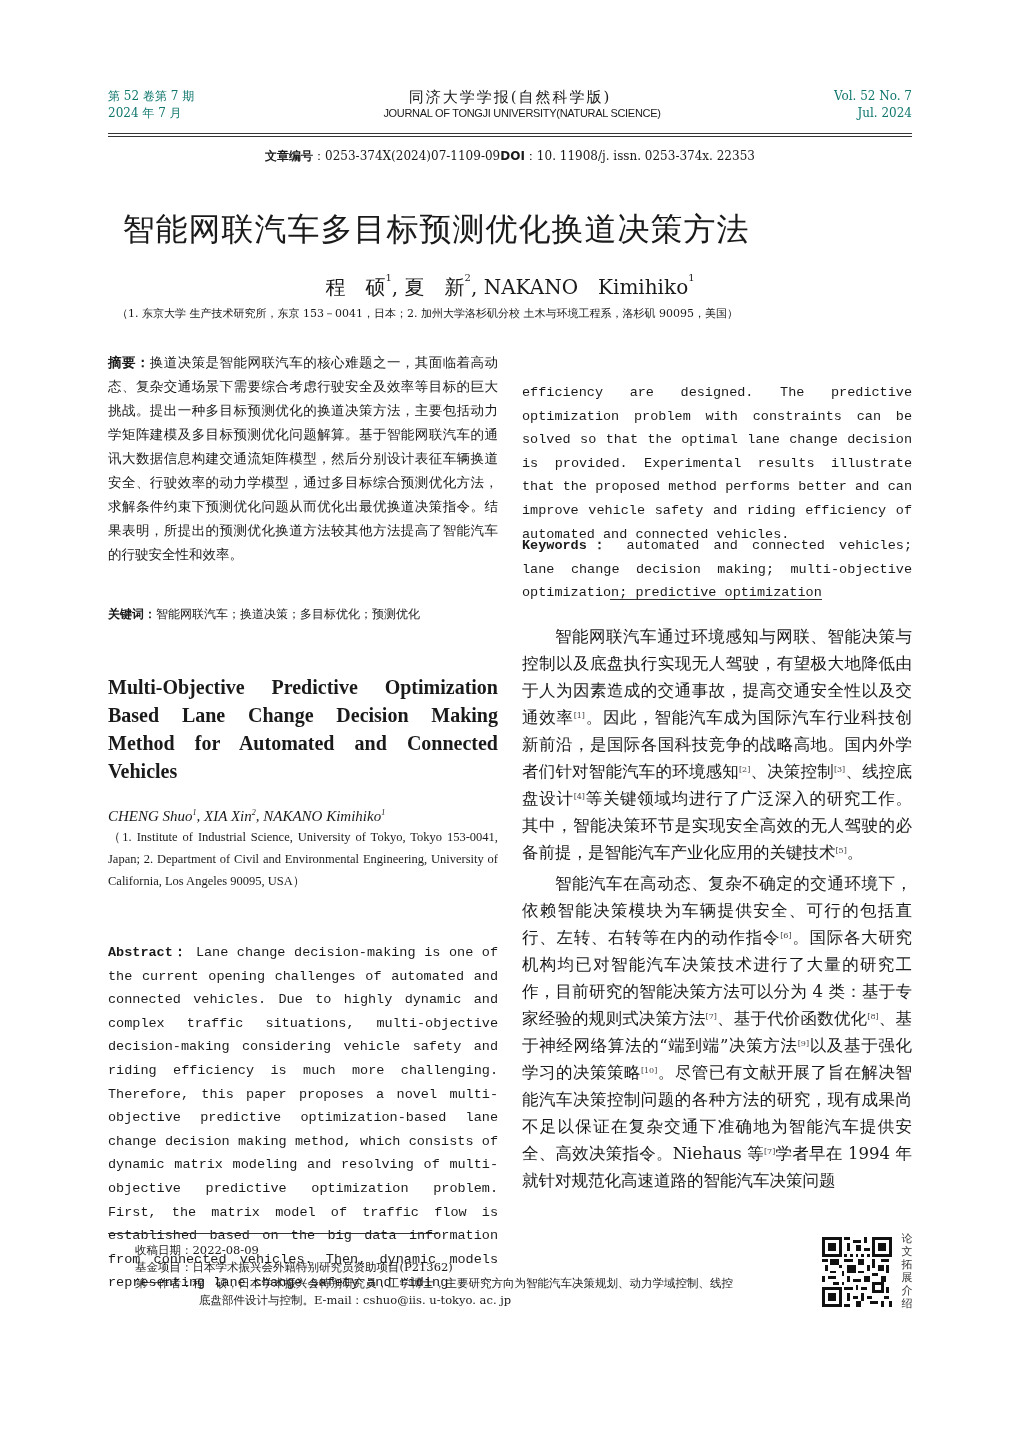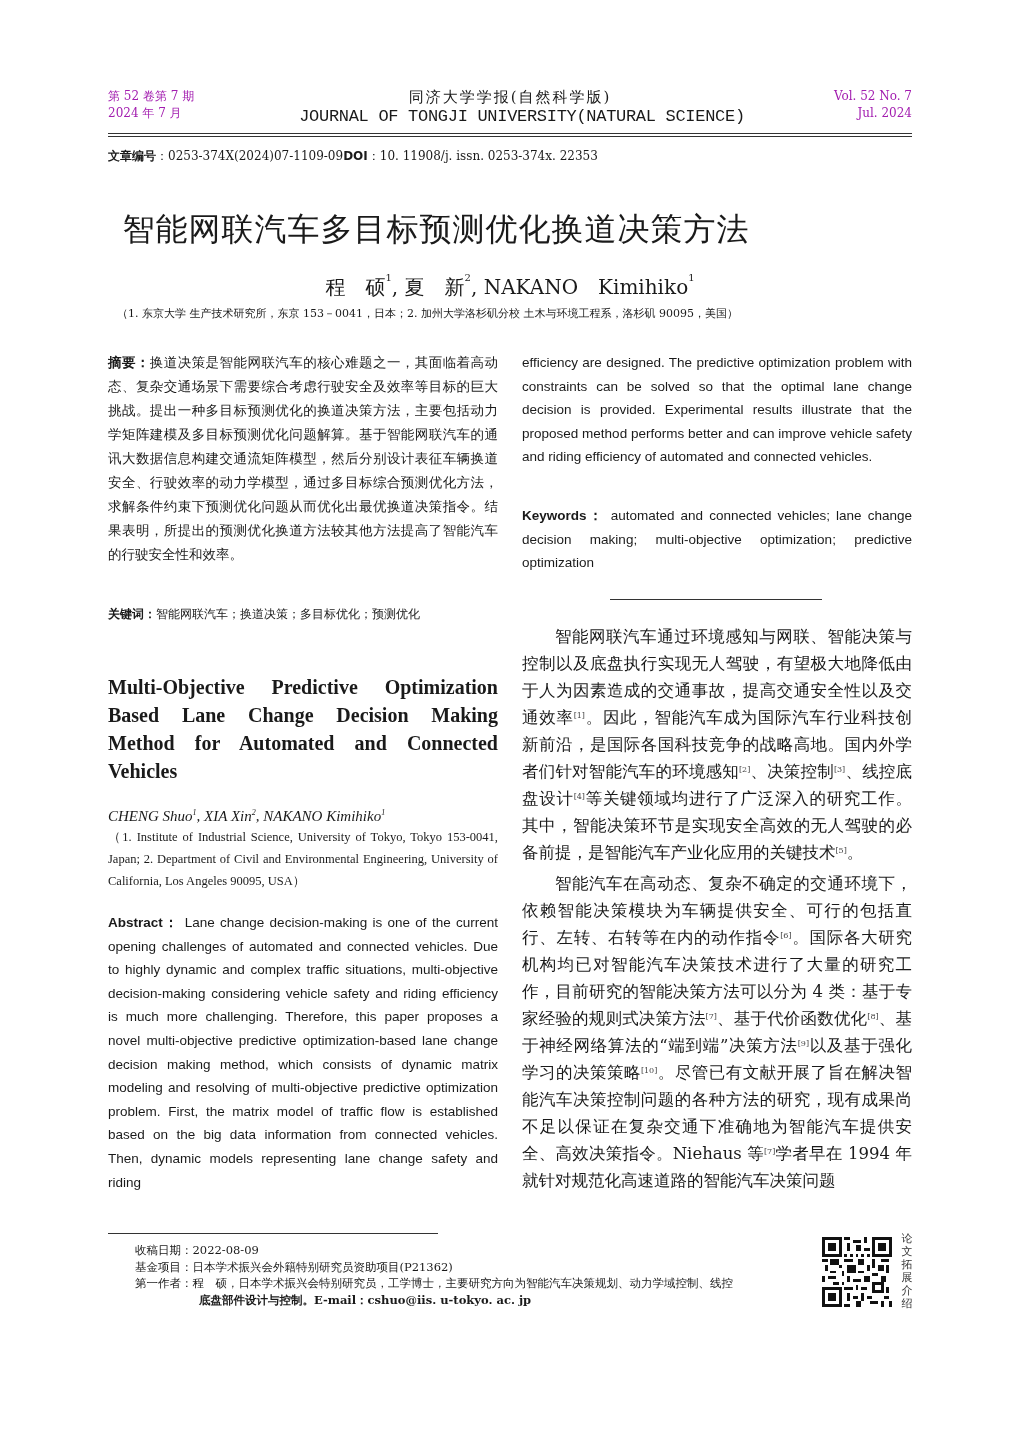--- a/index.html
+++ b/index.html
@@ -1,55 +1,55 @@
 <!DOCTYPE html>
 <html><head>
 <meta charset="utf-8">
 <style>
   html, body { margin: 0; padding: 0; background: #ffffff; }
   body {
     width: 1020px; height: 1431px; position: relative; overflow: hidden;
     font-family: "DejaVu Serif", "Liberation Serif", serif; color: #1a1a1a;
   }
   .abs { position: absolute; }
-  .hdr-small { font-size: 12px; line-height: 17px; color: #a21caf; }
+  .hdr-small { font-size: 12px; line-height: 17px; color: #0f766e; }
   .hdr-left { left: 108px; top: 88px; }
   .hdr-center { left: 0; width: 1020px; top: 88px; text-align: center; }
   .hdr-center .cn { font-size: 15px; letter-spacing: 2px; }
-  .hdr-center .en { font-size: 17px; font-family: Liberation Mono, monospace; letter-spacing: -0.3px; padding-left: 24px; }
+  .hdr-center .en { font-size: 11px; font-family: Liberation Sans, sans-serif; letter-spacing: -0.3px; padding-left: 24px; }
   .hdr-right { right: 108px; top: 88px; text-align: right; }
   .double-rule { left: 108px; width: 804px; top: 133px; height: 2px; border-top: 1px solid #333; border-bottom: 1px solid #333; }
-  .meta-row { left: 108px; width: 804px; top: 148px; font-size: 12px; display: flex; justify-content: flex-start; }
+  .meta-row { left: 108px; width: 804px; top: 148px; font-size: 12px; display: flex; justify-content: center; }
   .meta-row b { font-family: "DejaVu Sans", sans-serif; font-weight: bold; }
   .title { left: 0; width: 872px; top: 208px; text-align: center; font-family: "DejaVu Sans", sans-serif; font-size: 32px; font-weight: normal; letter-spacing: 1px; }
   .authors { left: 0; width: 1020px; top: 274px; text-align: center; font-size: 20px; }
   .authors sup { font-size: 10px; vertical-align: top; position: relative; top: -2px; }
   .affil-cn { left: 0; width: 855px; top: 306px; text-align: center; font-size: 11px; }
   .col-left { left: 108px; width: 390px; }
   .col-right { left: 522px; width: 390px; }
   .cn-body { font-size: 13.5px; line-height: 24px; text-align: justify; }
   .cn-body b { font-family: "DejaVu Sans", sans-serif; }
   .kw { font-size: 12px; line-height: 22px; }
   .kw b { font-family: "DejaVu Sans", sans-serif; font-weight: bold; }
   .clc-row { display: flex; justify-content: space-between; }
   .en-title { font-family: "Liberation Serif", serif; font-weight: bold; font-size: 20px; line-height: 28px; text-align: justify; }
   .en-authors { font-family: "Liberation Serif", serif; font-style: italic; font-size: 15px; line-height: 22px; }
   .en-authors sup { font-size: 8px; }
   .en-affil { font-family: "Liberation Serif", serif; font-size: 12.5px; line-height: 22px; text-align: justify; }
-  .en-abstract { font-family: Liberation Sans, sans-serif; font-size: 13.5px; line-height: 23.6px; text-align: justify; }
+  .en-abstract { font-family: Liberation Mono, monospace; font-size: 13.5px; line-height: 23.6px; text-align: justify; margin-top: 30px; }
   .en-abstract b { font-weight: bold; }
   .short-rule { left: 610px; width: 212px; top: 599px; border-top: 1px solid #333; }
   .body-cn { font-size: 16.5px; line-height: 27px; text-align: justify; }
   .body-cn p { margin: 0; text-indent: 2em; }
   .body-cn sup { font-size: 8px; vertical-align: top; position: relative; top: -2px; color: #444; }
   .foot-rule { left: 108px; width: 330px; top: 1233px; border-top: 1px solid #333; }
   .footnotes { left: 135px; top: 1242px; width: 670px; font-size: 11.5px; line-height: 16.5px; }
   .footnotes .fn { display: flex; text-align: center; }
   .footnotes .fn-label { white-space: nowrap; }
-  .footnotes .fn-indent { padding-left: 64px; font-weight: bold; }
+  .footnotes .fn-indent { padding-left: 64px; }
   .qr { left: 822px; top: 1237px; width: 70px; height: 70px; }
   .qr-caption { left: 900px; top: 1232px; width: 14px; font-size: 11px; line-height: 13px; color: #333; text-align: center; }
 </style>
 </head>
 <body>
 
 <div class="abs hdr-small hdr-left">
   <div>第 52 卷第 7 期</div>
   <div>2024 年 7 月</div>
 </div>

